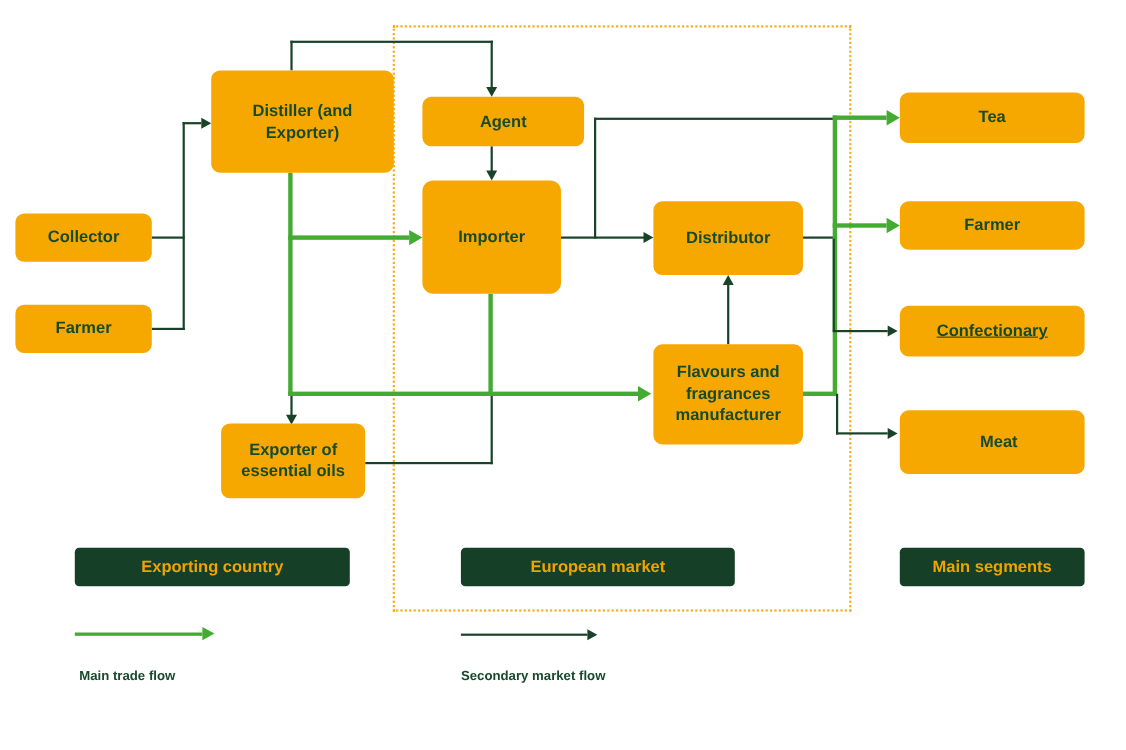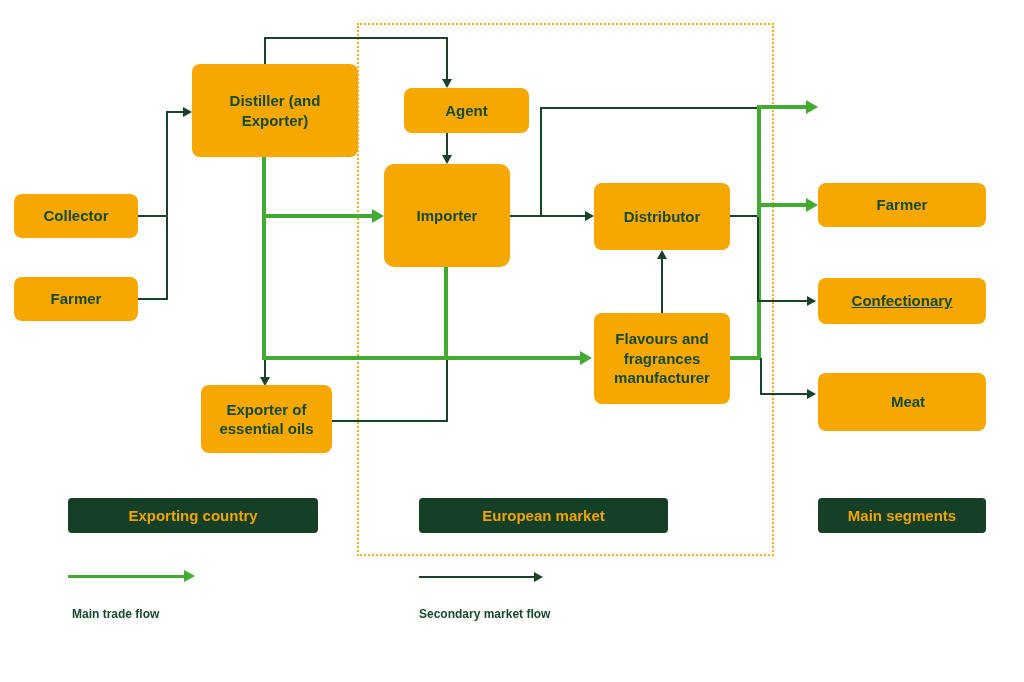--- a/index.html
+++ b/index.html
@@ -98,25 +98,26 @@
   <div class="ln dk" style="left:757px;top:217px;width:2px;height:84px;"></div>
   <div class="ln dk" style="left:760px;top:358px;width:2px;height:37px;"></div>
   <div class="ln dk" style="left:757px;top:300px;width:50px;height:2px;"></div>
   <div class="ah ah-r-dk" style="left:807px;top:296px;"></div>
   <div class="ln dk" style="left:760px;top:393px;width:47px;height:2px;"></div>
   <div class="ah ah-r-dk" style="left:807px;top:389px;"></div>
 
   <div class="node" style="left:14px;top:194px;width:124px;height:44px;">Collector</div>
   <div class="node" style="left:14px;top:277px;width:124px;height:44px;">Farmer</div>
   <div class="node" style="left:192px;top:64px;width:166px;height:93px;">Distiller (and Exporter)</div>
-  <div class="node" style="left:384px;top:88px;width:125px;height:45px;margin-left:20px;">Agent</div>
+  <div class="node" style="left:384px;top:88px;width:147px;height:45px;">Agent</div>
   <div class="node" style="left:384px;top:164px;width:126px;height:103px;border-radius:10px;">Importer</div>
   <div class="node" style="left:594px;top:183px;width:136px;height:67px;">Distributor</div>
   <div class="node" style="left:594px;top:313px;width:136px;height:91px;">Flavours and fragrances manufacturer</div>
   <div class="node" style="left:201px;top:385px;width:131px;height:68px;">Exporter of essential oils</div>
+  <div class="node" style="left:818px;top:84px;width:168px;height:46px;">Tea</div>
   <div class="node" style="left:818px;top:183px;width:168px;height:44px;">Farmer</div>
   <div class="node" style="left:818px;top:278px;width:168px;height:46px;text-decoration:underline;">Confectionary</div>
   <div class="node" style="left:818px;top:373px;width:168px;height:58px;padding-left:20px;">Meat</div>
 
   <div class="group" style="left:68px;top:498px;width:250px;height:35px;">Exporting country</div>
   <div class="group" style="left:818px;top:498px;width:168px;height:35px;">Main segments</div>
   <div class="group" style="left:419px;top:498px;width:249px;height:35px;">European market</div>
 
   <div class="ln gn" style="left:68px;top:575px;width:116px;height:3px;"></div>
   <div class="ah" style="left:184px;top:570px;border-top:6px solid transparent;border-bottom:6px solid transparent;border-left:11px solid var(--green);"></div>

